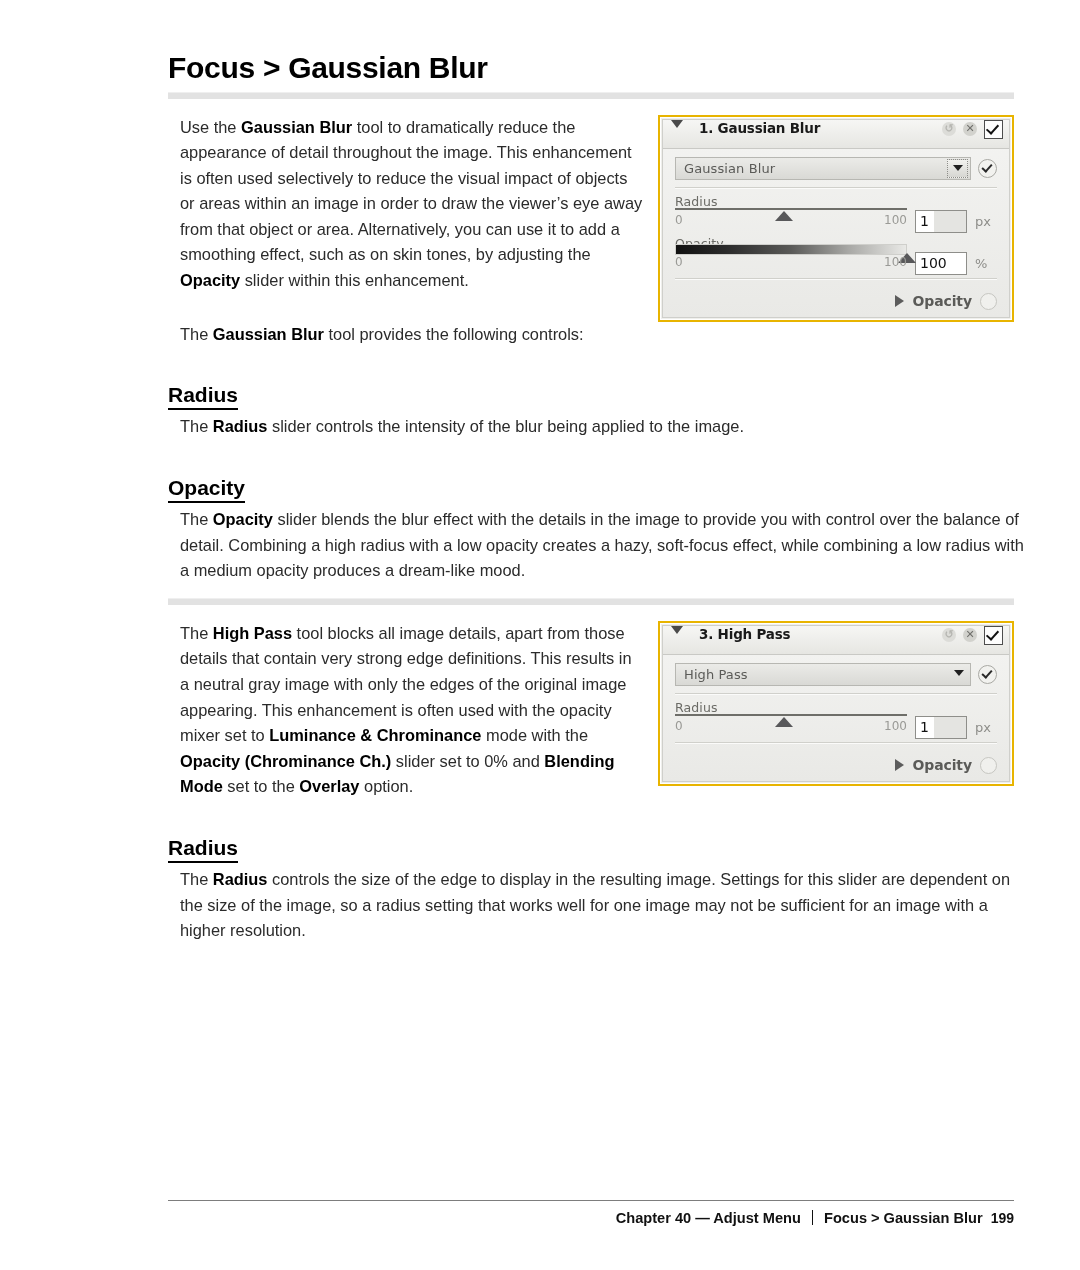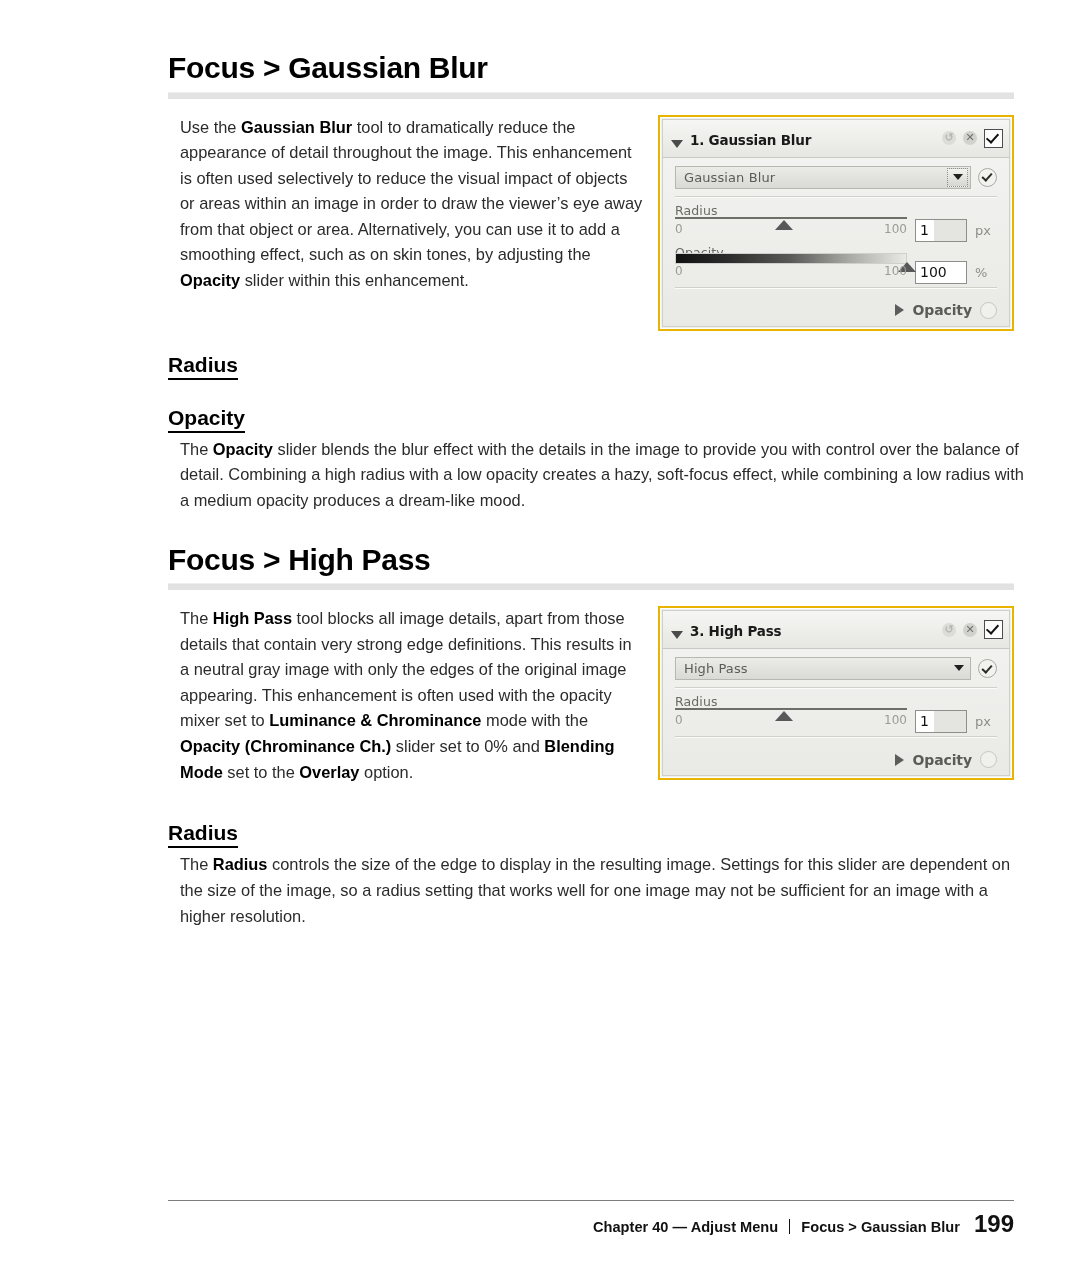--- a/index.html
+++ b/index.html
@@ -90,25 +90,26 @@
     box-sizing: border-box;
     padding: 2px;
   }
   .nxpanel-inner {
     border: 1px solid #cfcfcb;
     background: linear-gradient(#f4f4f2, #e9e9e6);
   }
 
   .nx-titlebar {
     display: flex;
-    align-items: flex-end;
+    align-items: flex-start;
     height: 28px;
-    padding: 0 6px 9px 8px;
+    padding: 0 6px 0 8px;
     background: linear-gradient(#f6f6f4, #e6e6e2);
     border-bottom: 1px solid #c9c9c5;
+    gap: 9px;
   }
   .nx-tri-down {
     width: 0; height: 0;
     border-left: 6px solid transparent;
     border-right: 6px solid transparent;
     border-top: 8px solid #4a4a4a;
     margin-right: 7px;
   }
   .nx-title-text {
     font-size: 13.5px;
@@ -344,23 +345,23 @@
   }
   .pagefooter .sep {
     display: inline-block;
     width: 1px;
     height: 15px;
     background: #111;
     vertical-align: -2px;
     margin: 0 7px;
   }
   .pagefooter .pgnum {
-    font-size: 24px;
-    font-weight: bold;
-    margin-left: 10px;
+    font-size: 14px;
+    font-weight: bold;
+    margin-left: 4px;
   }
 </style>
 </head>
 <body>
 
 <div class="page">
 
   <div class="content">
 
     <h1 class="sec-title">Focus &gt; Gaussian Blur</h1>
@@ -433,31 +434,32 @@
               <span class="nx-circle-empty"></span>
             </div>
 
           </div>
         </div>
       </div>
 
       <p class="body narrow">Use the <b>Gaussian Blur</b> tool to dramatically reduce the appearance of detail throughout the image. This enhancement is often used selectively to reduce the visual impact of objects or areas within an image in order to draw the viewer’s eye away from that object or area. Alternatively, you can use it to add a smoothing effect, such as on skin tones, by adjusting the <b>Opacity</b> slider within this enhancement.</p>
     </div>
 
+    <p class="body wide">The <b>Gaussian Blur</b> tool provides the following controls:</p>
 
     <div class="subwrap">
       <h2 class="sub-title">Radius</h2>
     </div>
+    <p class="body wide">The <b>Radius</b> slider controls the intensity of the blur being applied to the image.</p>
 
     <div class="subwrap">
       <h2 class="sub-title">Opacity</h2>
     </div>
     <p class="body wide">The <b>Opacity</b> slider blends the blur effect with the details in the image to provide you with control over the balance of detail. Combining a high radius with a low opacity creates a hazy, soft-focus effect, while combining a low radius with a medium opacity produces a dream-like mood.</p>
 
-    <h1 class="sec-title" style="margin-top:30px">Focus &gt; High Pass</h1>
     <div class="rule"></div>
 
     <div class="clearfix">
 
       <div class="panel-float">
         <div class="nxpanel">
           <div class="nxpanel-inner">
 
             <div class="nx-titlebar">
               <span class="nx-tri-down"></span>

